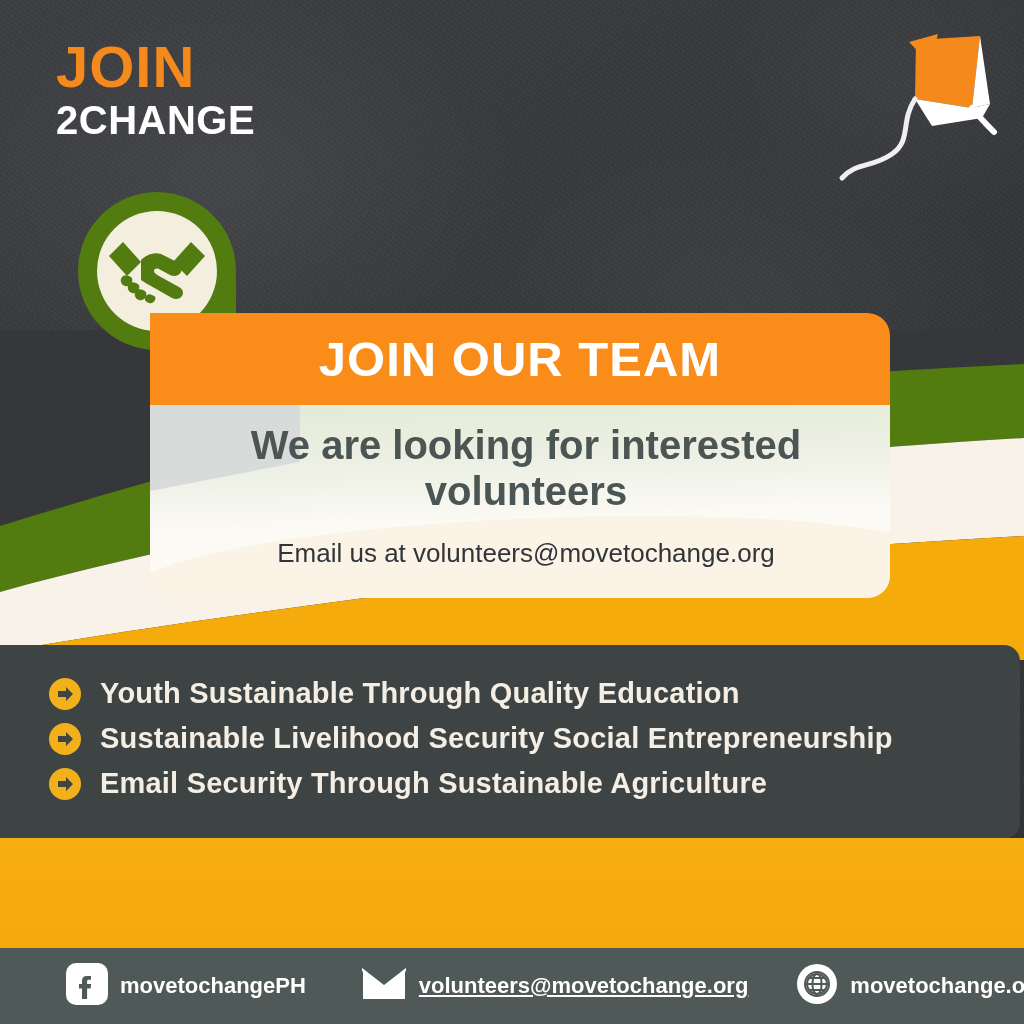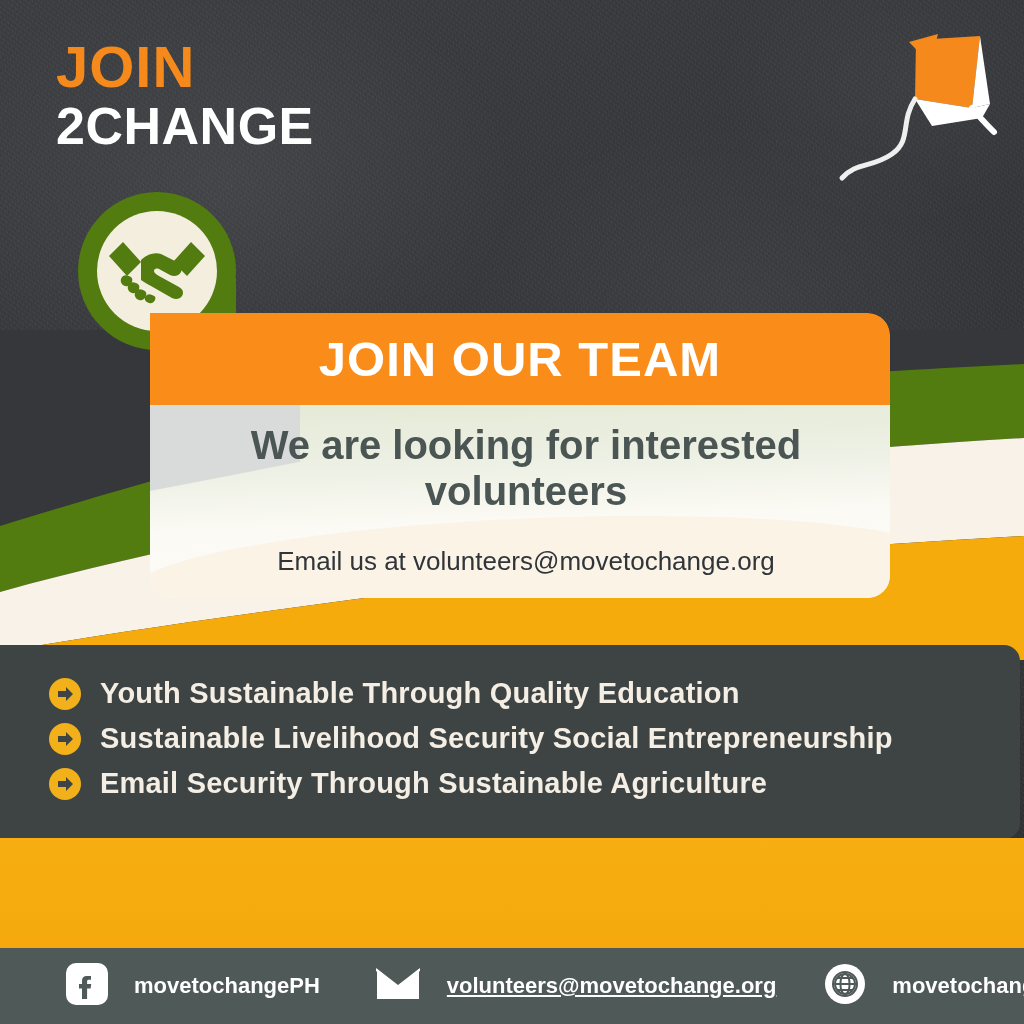--- a/index.html
+++ b/index.html
@@ -36,21 +36,21 @@
   .waves{position:absolute;left:0;top:330px;width:1024px;height:330px;}
   .waves svg{display:block;}
 
   
   .logo{position:absolute;left:56px;top:38px;line-height:1;}
   .logo .l1{
     font-size:58px;font-weight:bold;color:#F5891B;
     letter-spacing:1px;display:block;
   }
   .logo .l2{
-    font-size:52px;font-weight:bold;color:#ffffff;
+    font-size:40px;font-weight:bold;color:#ffffff;
     letter-spacing:.5px;display:block;margin-top:4px;
   }
 
   
   .kite{position:absolute;left:812px;top:22px;width:200px;height:180px;}
 
   
   .badge{
     position:absolute;left:78px;top:192px;width:158px;height:172px;
   }
@@ -96,21 +96,21 @@
     background:#FBF3E6;border-radius:60% 60% 0 0 / 70px 70px 0 0;
     transform:rotate(-2.2deg);
   }
   .card .bodywrap .inner{
     position:relative;z-index:3;padding:18px 44px 0;text-align:center;
   }
   .card h2{
     margin:0;font-size:40px;line-height:1.14;font-weight:bold;color:#4B5654;
   }
   .card .email{
-    margin:32px 0 0;font-size:26px;color:#30353a;
+    margin:24px 0 0;font-size:26px;color:#30353a;
   }
 
   
   .panel{
     position:absolute;left:-14px;top:645px;width:1034px;height:194px;
     background:#3D4443;border-radius:16px;
     padding:26px 0 0 0;box-sizing:border-box;
   }
   .panel ul{list-style:none;margin:0;padding:0 0 0 62px;}
   .panel li{
@@ -125,21 +125,21 @@
   .amber{
     position:absolute;left:0;top:838px;width:1024px;height:115px;
     background:linear-gradient(180deg,#F7AE10 0%,#F4A80C 100%);
   }
 
   
   .footer{
     position:absolute;left:0;top:948px;width:1024px;height:76px;
     background:#4F5957;display:flex;align-items:center;
   }
-  .fitem{display:flex;align-items:center;gap:26px;}
+  .fitem{display:flex;align-items:center;gap:12px;}
   .fitem.fb{margin-left:66px;}
   .fitem.mail{margin-left:55px;}
   .fitem.web{margin-left:48px;}
   .fitem .lbl{font-size:22px;font-weight:bold;color:#ffffff;}
   .fitem .lbl.under{text-decoration:underline;}
 </style>
 </head>
 <body>
 
 <div id="poster">

